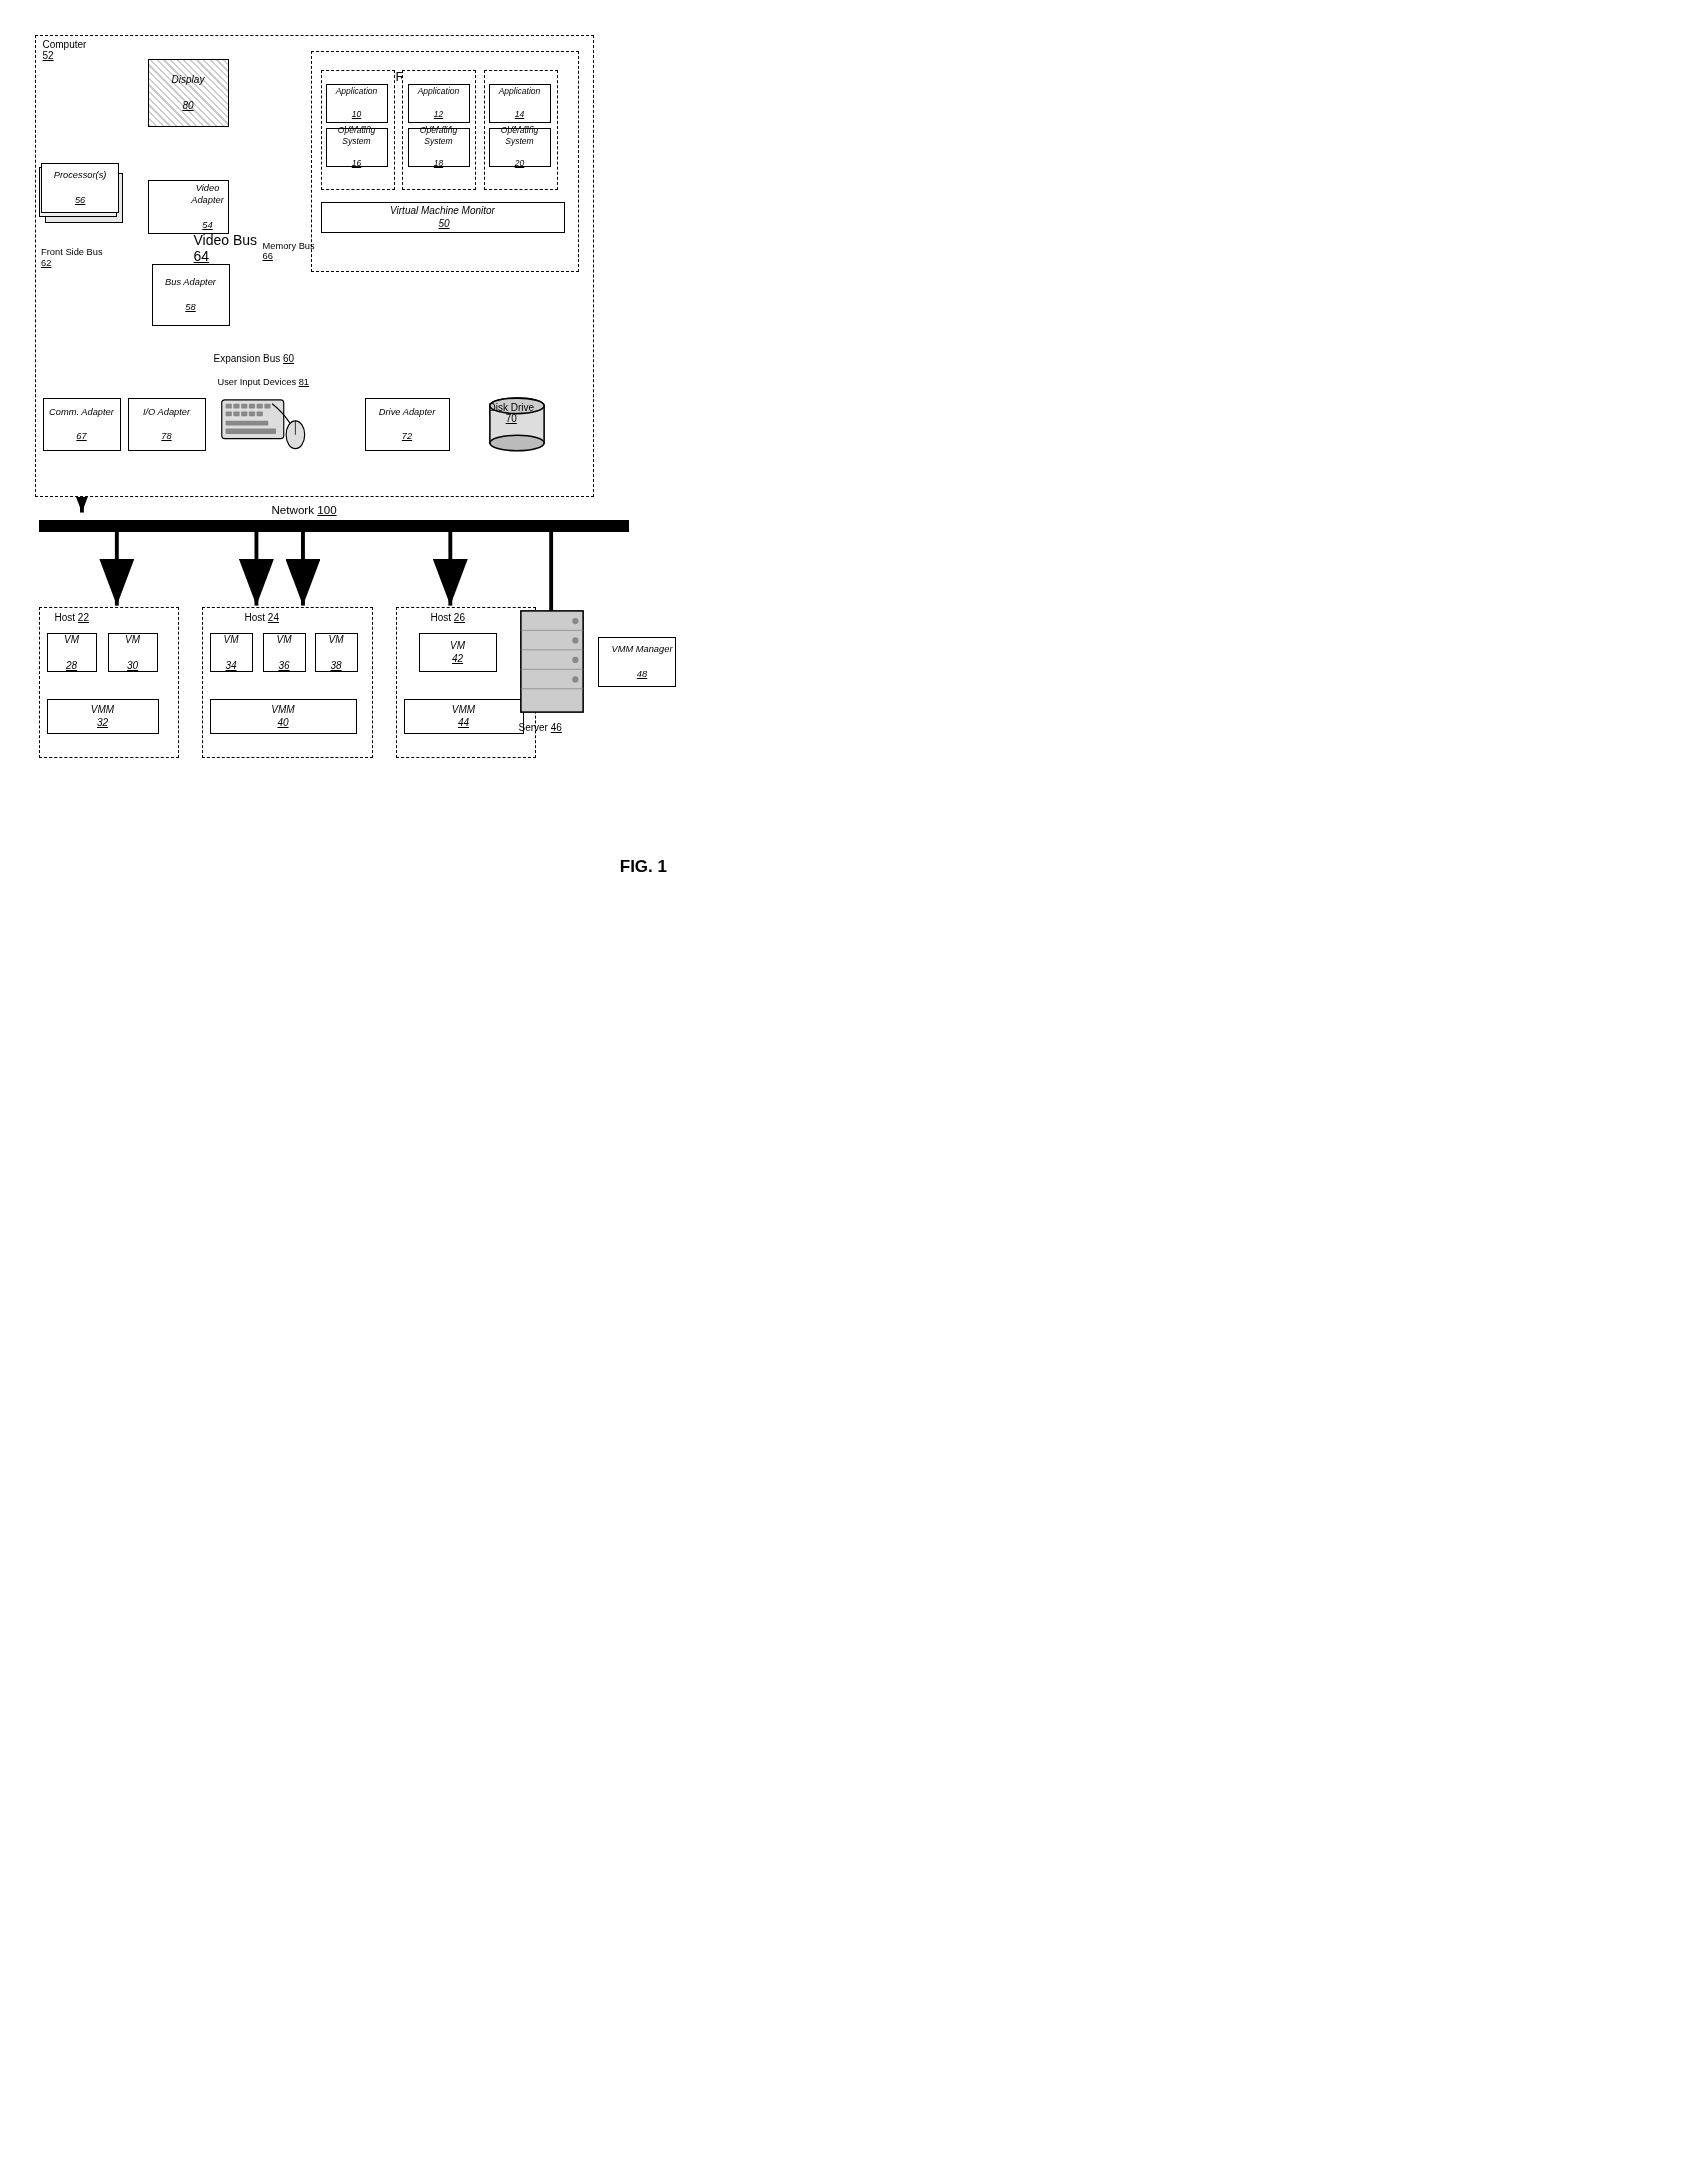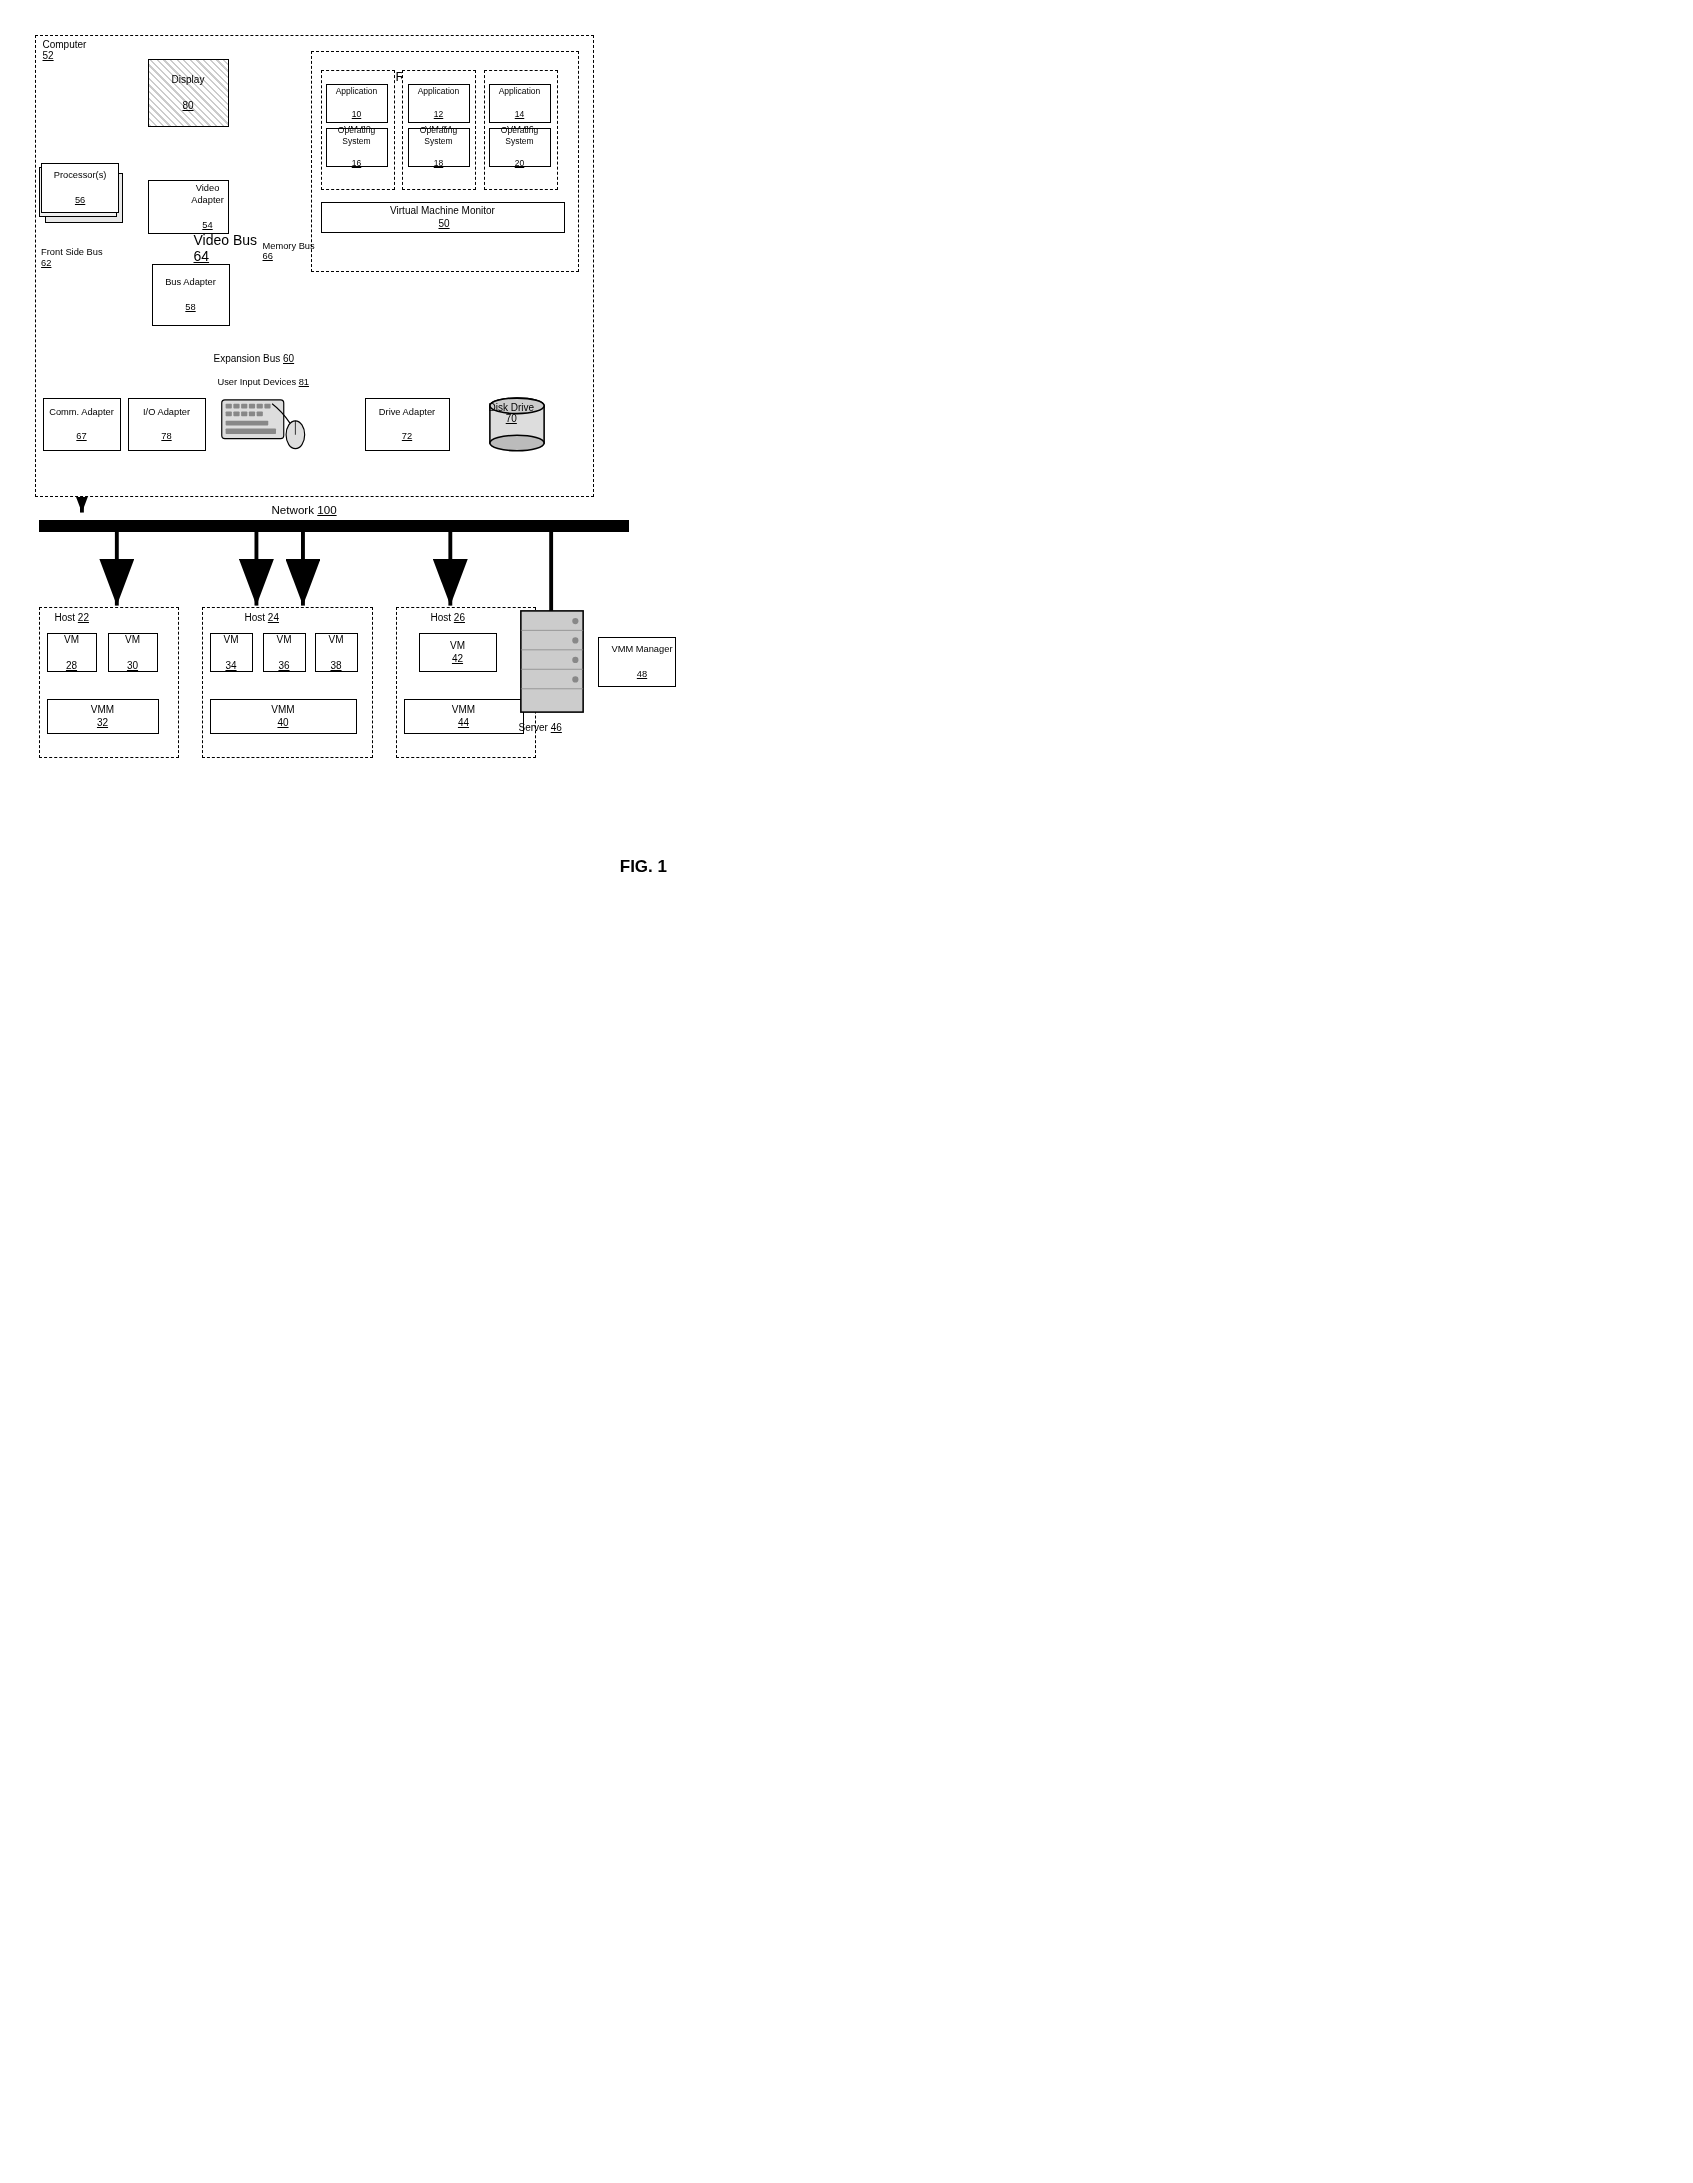--- a/index.html
+++ b/index.html
@@ -20,20 +20,21 @@
       position: absolute;
       border: 1.6px solid #000;
       background: #fff;
       display: flex;
       flex-direction: column;
       align-items: center;
       justify-content: center;
       text-align: center;
       font-size: 10px;
       line-height: 1.3;
+      font-style: italic;
     }
     .box.dashed {
       border: 1.6px dashed #000;
     }
     .underline { text-decoration: underline; }
     .label-outside {
       position: absolute;
       font-size: 10px;
       text-align: left;
     }

